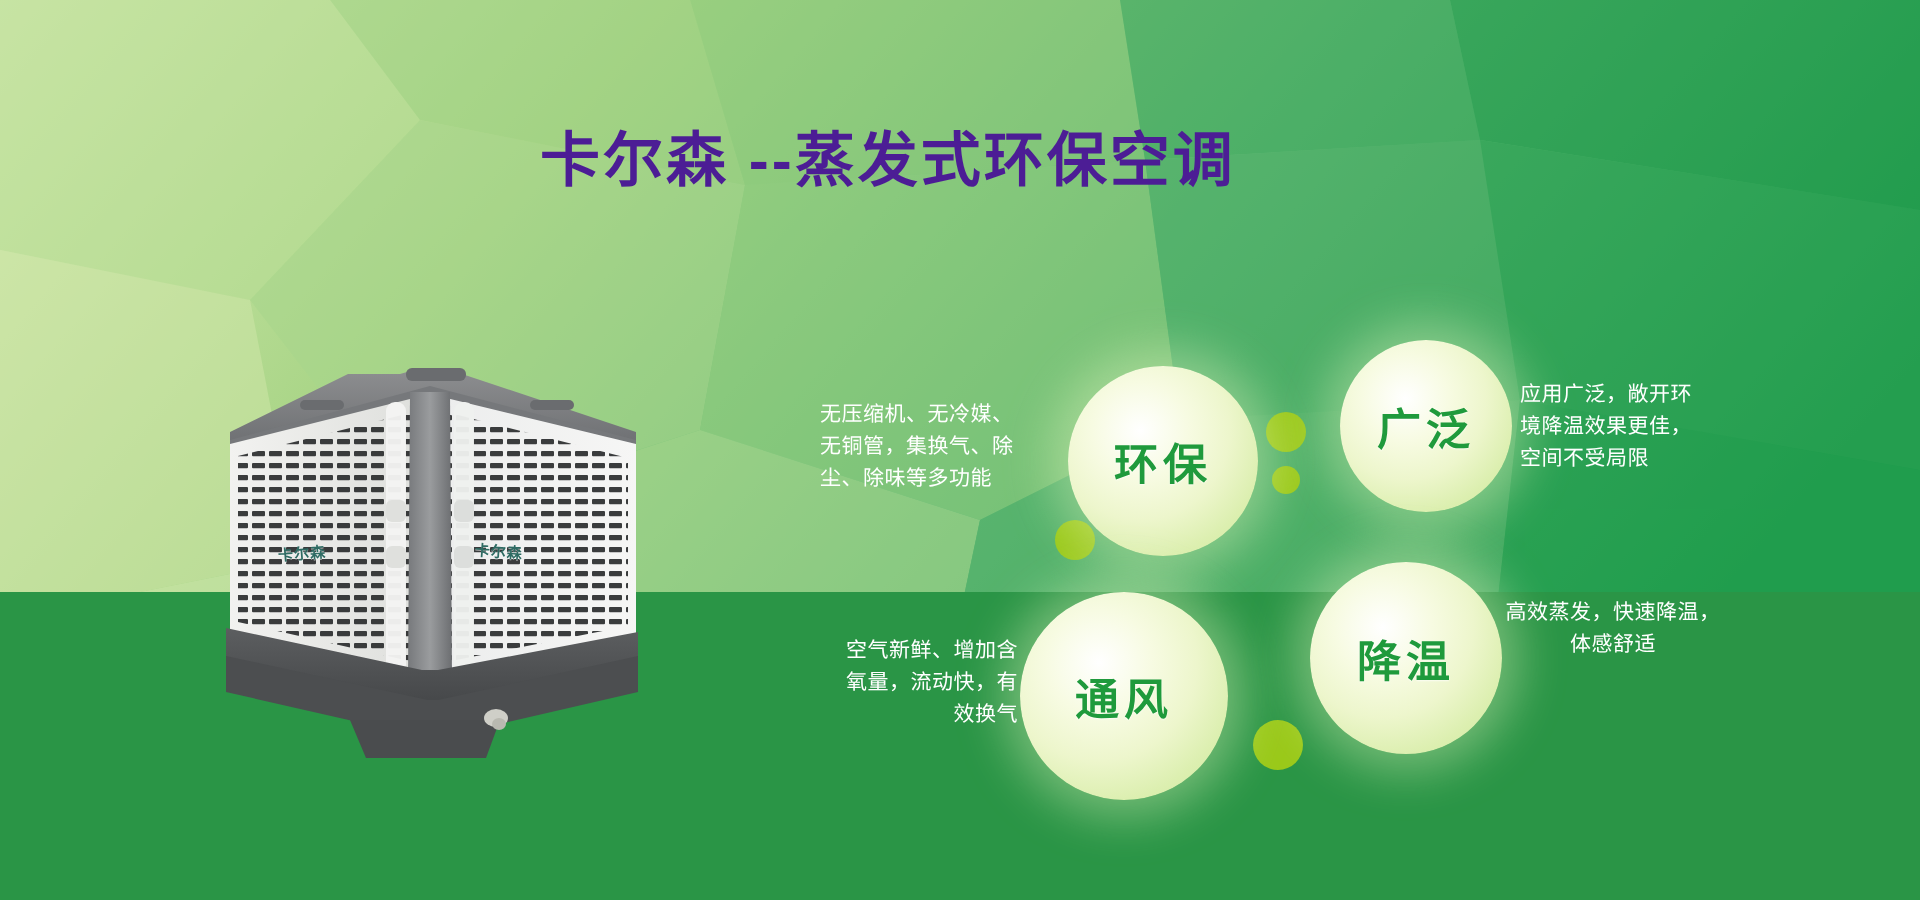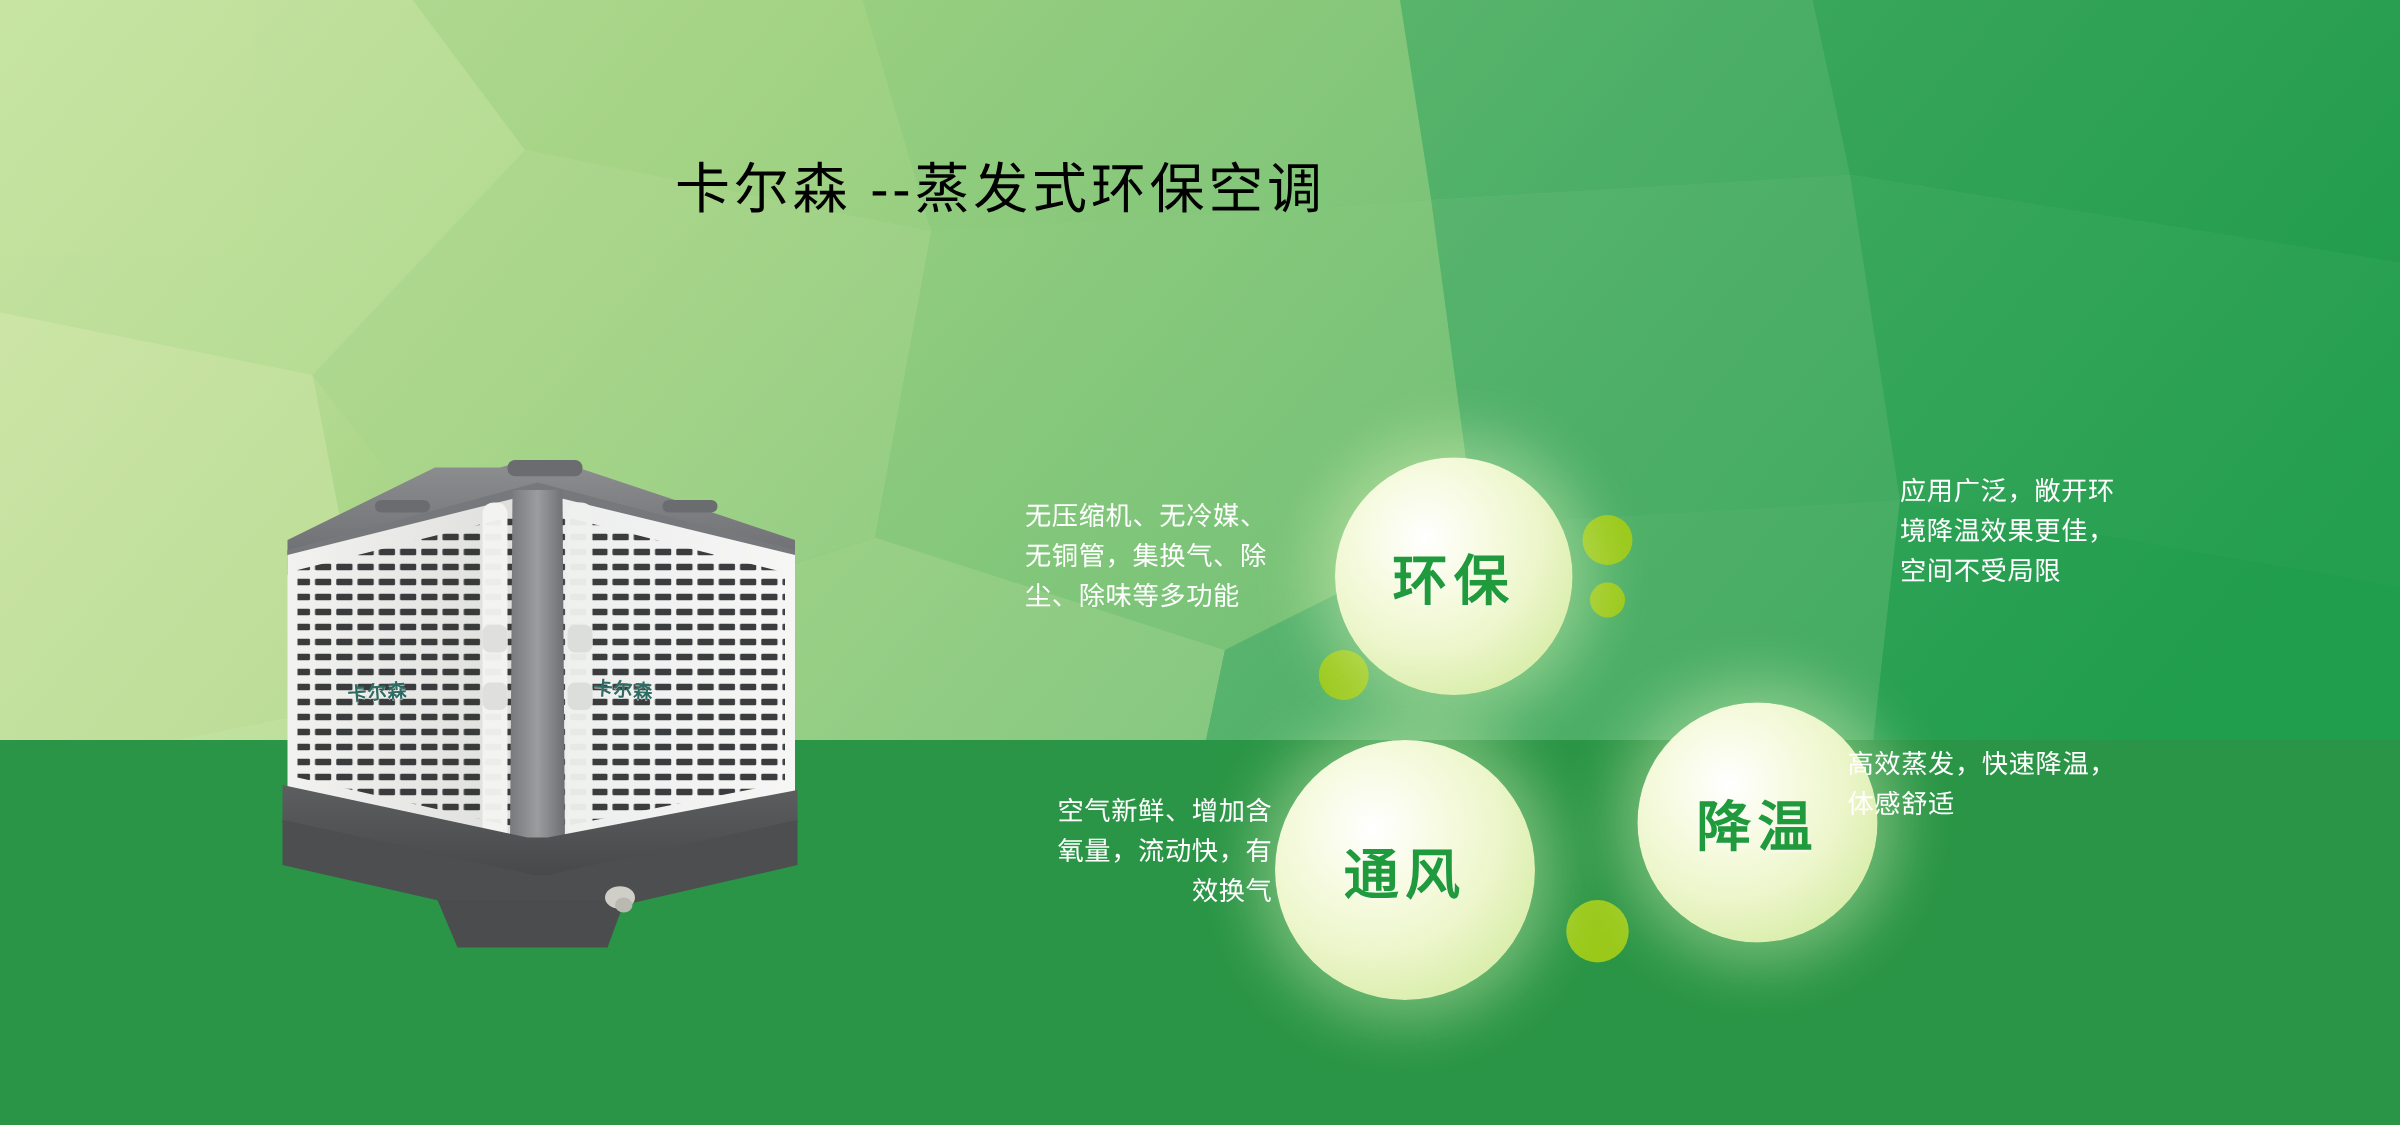--- a/index.html
+++ b/index.html
@@ -17,22 +17,22 @@
 
   
   .ground{
     position:absolute;left:0;top:592px;width:1920px;height:308px;
     background:#2a9546;
   }
 
   
   .title{
     position:absolute;left:540px;top:128px;
-    font-size:44px;line-height:1.1;letter-spacing:3px;
-    color:#000000;white-space:nowrap;font-weight:400;
+    font-size:60px;line-height:1.1;letter-spacing:3px;
+    color:#4c1d95;white-space:nowrap;font-weight:700;
   }
 
   
   .product{position:absolute;left:200px;top:340px;width:460px;height:420px;}
   .prod-svg{width:460px;height:420px;display:block;}
   .prod-brand{
     position:absolute;font-size:15px;color:#2e6b63;letter-spacing:1px;
     font-weight:600;text-shadow:0 1px 0 rgba(255,255,255,.55);
   }
   .prod-brand.left{left:78px;top:202px;transform:rotate(-4.5deg);}
@@ -63,21 +63,21 @@
   #dot-d{left:1253px;top:720px;width:50px;height:50px;}
 
   
   .caption{
     position:absolute;color:#ffffff;font-size:21px;line-height:32px;
     letter-spacing:.5px;white-space:pre-line;
   }
   #caption-huanbao{left:820px;top:398px;width:240px;}
   #caption-guangfan{left:1520px;top:378px;width:230px;}
   #caption-tongfeng{left:798px;top:634px;width:220px;text-align:right;}
-  #caption-jiangwen{left:1478px;top:596px;width:270px;}
+  #caption-jiangwen{left:1478px;top:596px;width:270px;text-align:center;}
 </style>
 </head>
 <body>
 
 <div class="banner">
 
   <svg class="bg-svg" viewBox="0 0 1920 900" preserveAspectRatio="none" aria-hidden="true">
     <defs>
       <linearGradient id="gBase" x1="0" y1="0" x2="1" y2="0.4">
         <stop offset="0" stop-color="#d9ecb4"></stop>
@@ -173,20 +173,23 @@
   </div>
 
   <div class="dot" id="dot-a"></div>
   <div class="dot" id="dot-b"></div>
   <div class="dot" id="dot-c"></div>
   <div class="dot" id="dot-d"></div>
 
   <div class="bubble" id="bubble-huanbao">
     <span>环保</span>
   </div>
+  <div class="bubble" id="bubble-guangfan">
+    <span>广泛</span>
+  </div>
   <div class="bubble" id="bubble-tongfeng">
     <span>通风</span>
   </div>
   <div class="bubble" id="bubble-jiangwen">
     <span>降温</span>
   </div>
 
   <div class="caption" id="caption-huanbao">无压缩机、无冷媒、
 无铜管，集换气、除
 尘、除味等多功能</div>

